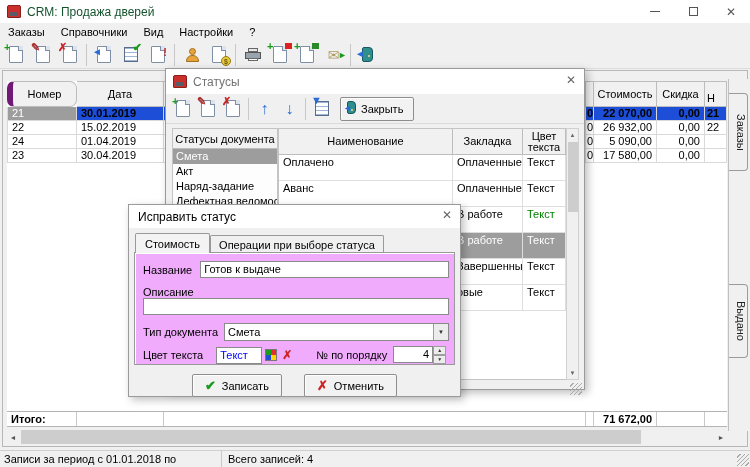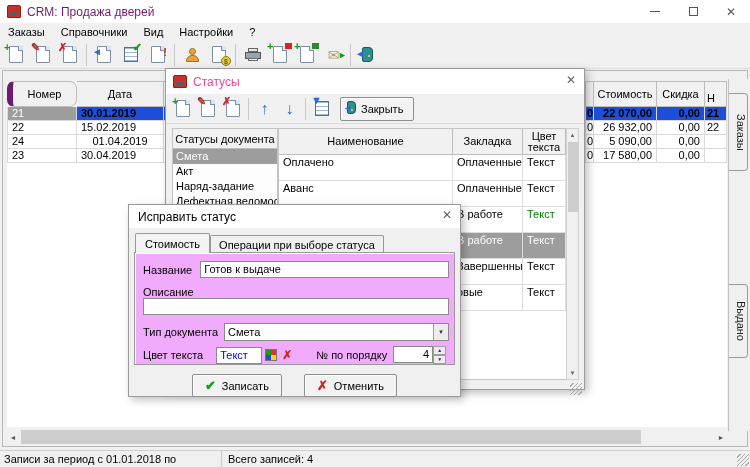--- a/index.html
+++ b/index.html
@@ -5,21 +5,21 @@
   * { margin:0; padding:0; box-sizing:border-box; }
   html,body { width:750px; height:467px; overflow:hidden; }
   body { font-family:"Liberation Sans", sans-serif; font-size:11px; color:#000; background:#f0f0f0; }
   .abs { position:absolute; }
   #app { position:relative; width:750px; height:467px; background:#f0f0f0; }
 
   
   .titlebar { left:0; top:0; width:750px; height:23px; background:#fff; display:flex; align-items:center; }
   .app-ico { width:14px; height:13px; margin:0 6px 0 7px; position:relative; background:#c9302c; border-radius:2px 2px 1px 1px; border:1px solid #8a1f1c; }
   .app-ico:after { content:""; position:absolute; left:2px; bottom:1px; width:8px; height:4px; background:#5a5a66; }
-  .titletext { font-size:12px; color:#701a75; }
+  .titletext { font-size:12px; color:#14532d; }
   .winbtns { position:absolute; right:0; top:0; display:flex; }
   .winbtn { width:38px; height:23px; display:flex; align-items:center; justify-content:center; color:#555; }
   .wb-min { width:10px; height:1px; background:#555; }
   .wb-max { width:9px; height:9px; border:1px solid #555; }
   .wb-close { font-size:12px; }
 
   .menubar { left:0; top:23px; width:750px; height:18px; display:flex; align-items:center; background:#f0f0f0; }
   .menu-item { padding:2px 8px; }
 
   .toolbar { left:0; top:41px; width:750px; height:28px; display:flex; align-items:center; background:#f0f0f0; border-bottom:1px solid #dcdcdc; padding-left:2px; }
@@ -67,21 +67,21 @@
   .vtab2 { top:205px; height:74px; }
 
   .statusbar { left:0; top:450px; width:750px; height:17px; background:#f0f0f0; border-top:1px solid #d0d0d0; display:flex; align-items:center; }
   .sb-sec1 { width:222px; padding-left:4px; height:100%; line-height:16px; border-right:1px solid #c8c8c8; }
   .sb-sec2 { padding-left:6px; line-height:16px; }
   .grip { position:absolute; right:1px; bottom:1px; width:12px; height:12px; background:repeating-linear-gradient(135deg, transparent 0 2px, #aaa 2px 3px); }
 
   
   .dlg { position:absolute; background:#f0f0f0; border:1px solid #9a9a9a; box-shadow:3px 3px 8px rgba(0,0,0,.25); }
   .dlg-title { height:25px; background:#fff; display:flex; align-items:center; position:relative; }
-  .dlg-title .ttext { font-size:12px; color:#ec4899; }
+  .dlg-title .ttext { font-size:12px; color:#737373; }
   .dlg-close { position:absolute; right:8px; top:4px; font-size:12px; color:#666; }
 
   
   #statuses { left:165px; top:68px; width:420px; height:322px; }
   .st-toolbar { height:30px; display:flex; align-items:center; border-bottom:1px solid #dadada; padding-left:4px; background:#f0f0f0; }
   .st-toolbar .tbi { width:25px; }
   .close-btn { height:24px; margin-left:6px; padding:0 10px 0 6px; display:flex; align-items:center; gap:5px; background:#f2f2f2; border:1px solid #8e8e8e; border-radius:2px; box-shadow:inset 1px 1px 0 #fff; }
   .st-body { position:relative; height:265px; }
   .doc-panel { position:absolute; left:6px; top:4px; width:106px; height:252px; background:#fdfdfd; border:1px solid #c4c4c4; }
   .doc-hdr { height:20px; background:#f1f1f1; border-bottom:1px solid #bdbdbd; display:flex; align-items:center; justify-content:center; }
@@ -237,37 +237,46 @@
         <div class="ord-cell" style="width:70px;">22</div>
         <div class="ord-cell" style="width:87px;">15.02.2019</div>
         <div class="ord-cell" style="width:422px;">Андре</div>
         <div class="ord-cell num" style="width:8px; padding:0 1px;">0</div>
         <div class="ord-cell num" style="width:63px;">26 932,00</div>
         <div class="ord-cell num" style="width:48px;">0,00</div>
         <div class="ord-cell" style="width:22px; padding:0 2px;">22</div>
       </div>
       <div class="ord-row">
         <div class="ord-cell" style="width:70px;">24</div>
-        <div class="ord-cell" style="width:87px;text-align:center;">01.04.2019</div>
+        <div class="ord-cell" style="width:87px;">01.04.2019</div>
         <div class="ord-cell" style="width:422px;">Серге</div>
         <div class="ord-cell num" style="width:8px; padding:0 1px;">0</div>
         <div class="ord-cell num" style="width:63px;">5 090,00</div>
         <div class="ord-cell num" style="width:48px;">0,00</div>
         <div class="ord-cell" style="width:22px; padding:0 2px;"></div>
       </div>
       <div class="ord-row">
         <div class="ord-cell" style="width:70px;">23</div>
         <div class="ord-cell" style="width:87px;">30.04.2019</div>
         <div class="ord-cell" style="width:422px;">Иванс</div>
         <div class="ord-cell num" style="width:8px; padding:0 1px;">0</div>
         <div class="ord-cell num" style="width:63px;">17 580,00</div>
         <div class="ord-cell num" style="width:48px;">0,00</div>
         <div class="ord-cell" style="width:22px; padding:0 2px;"></div>
       </div>
 
+      <div class="total-row">
+        <div class="total-cell" style="width:70px;">Итого:</div>
+        <div class="total-cell" style="width:87px;"></div>
+        <div class="total-cell" style="width:422px;"></div>
+        <div class="total-cell" style="width:8px; padding:1px;"></div>
+        <div class="total-cell num" style="width:63px; text-align:right;">71 672,00</div>
+        <div class="total-cell" style="width:48px;"></div>
+        <div class="total-cell" style="width:22px; border-right:none;"></div>
+      </div>
     </div>
 
     <div class="hscroll">
       <div class="scr-btn">
           <span>◄</span>
         </div>
       <div class="hthumb"></div>
       <div class="scr-btn" style="position:absolute; right:0;">
           <span>►</span>
         </div>

